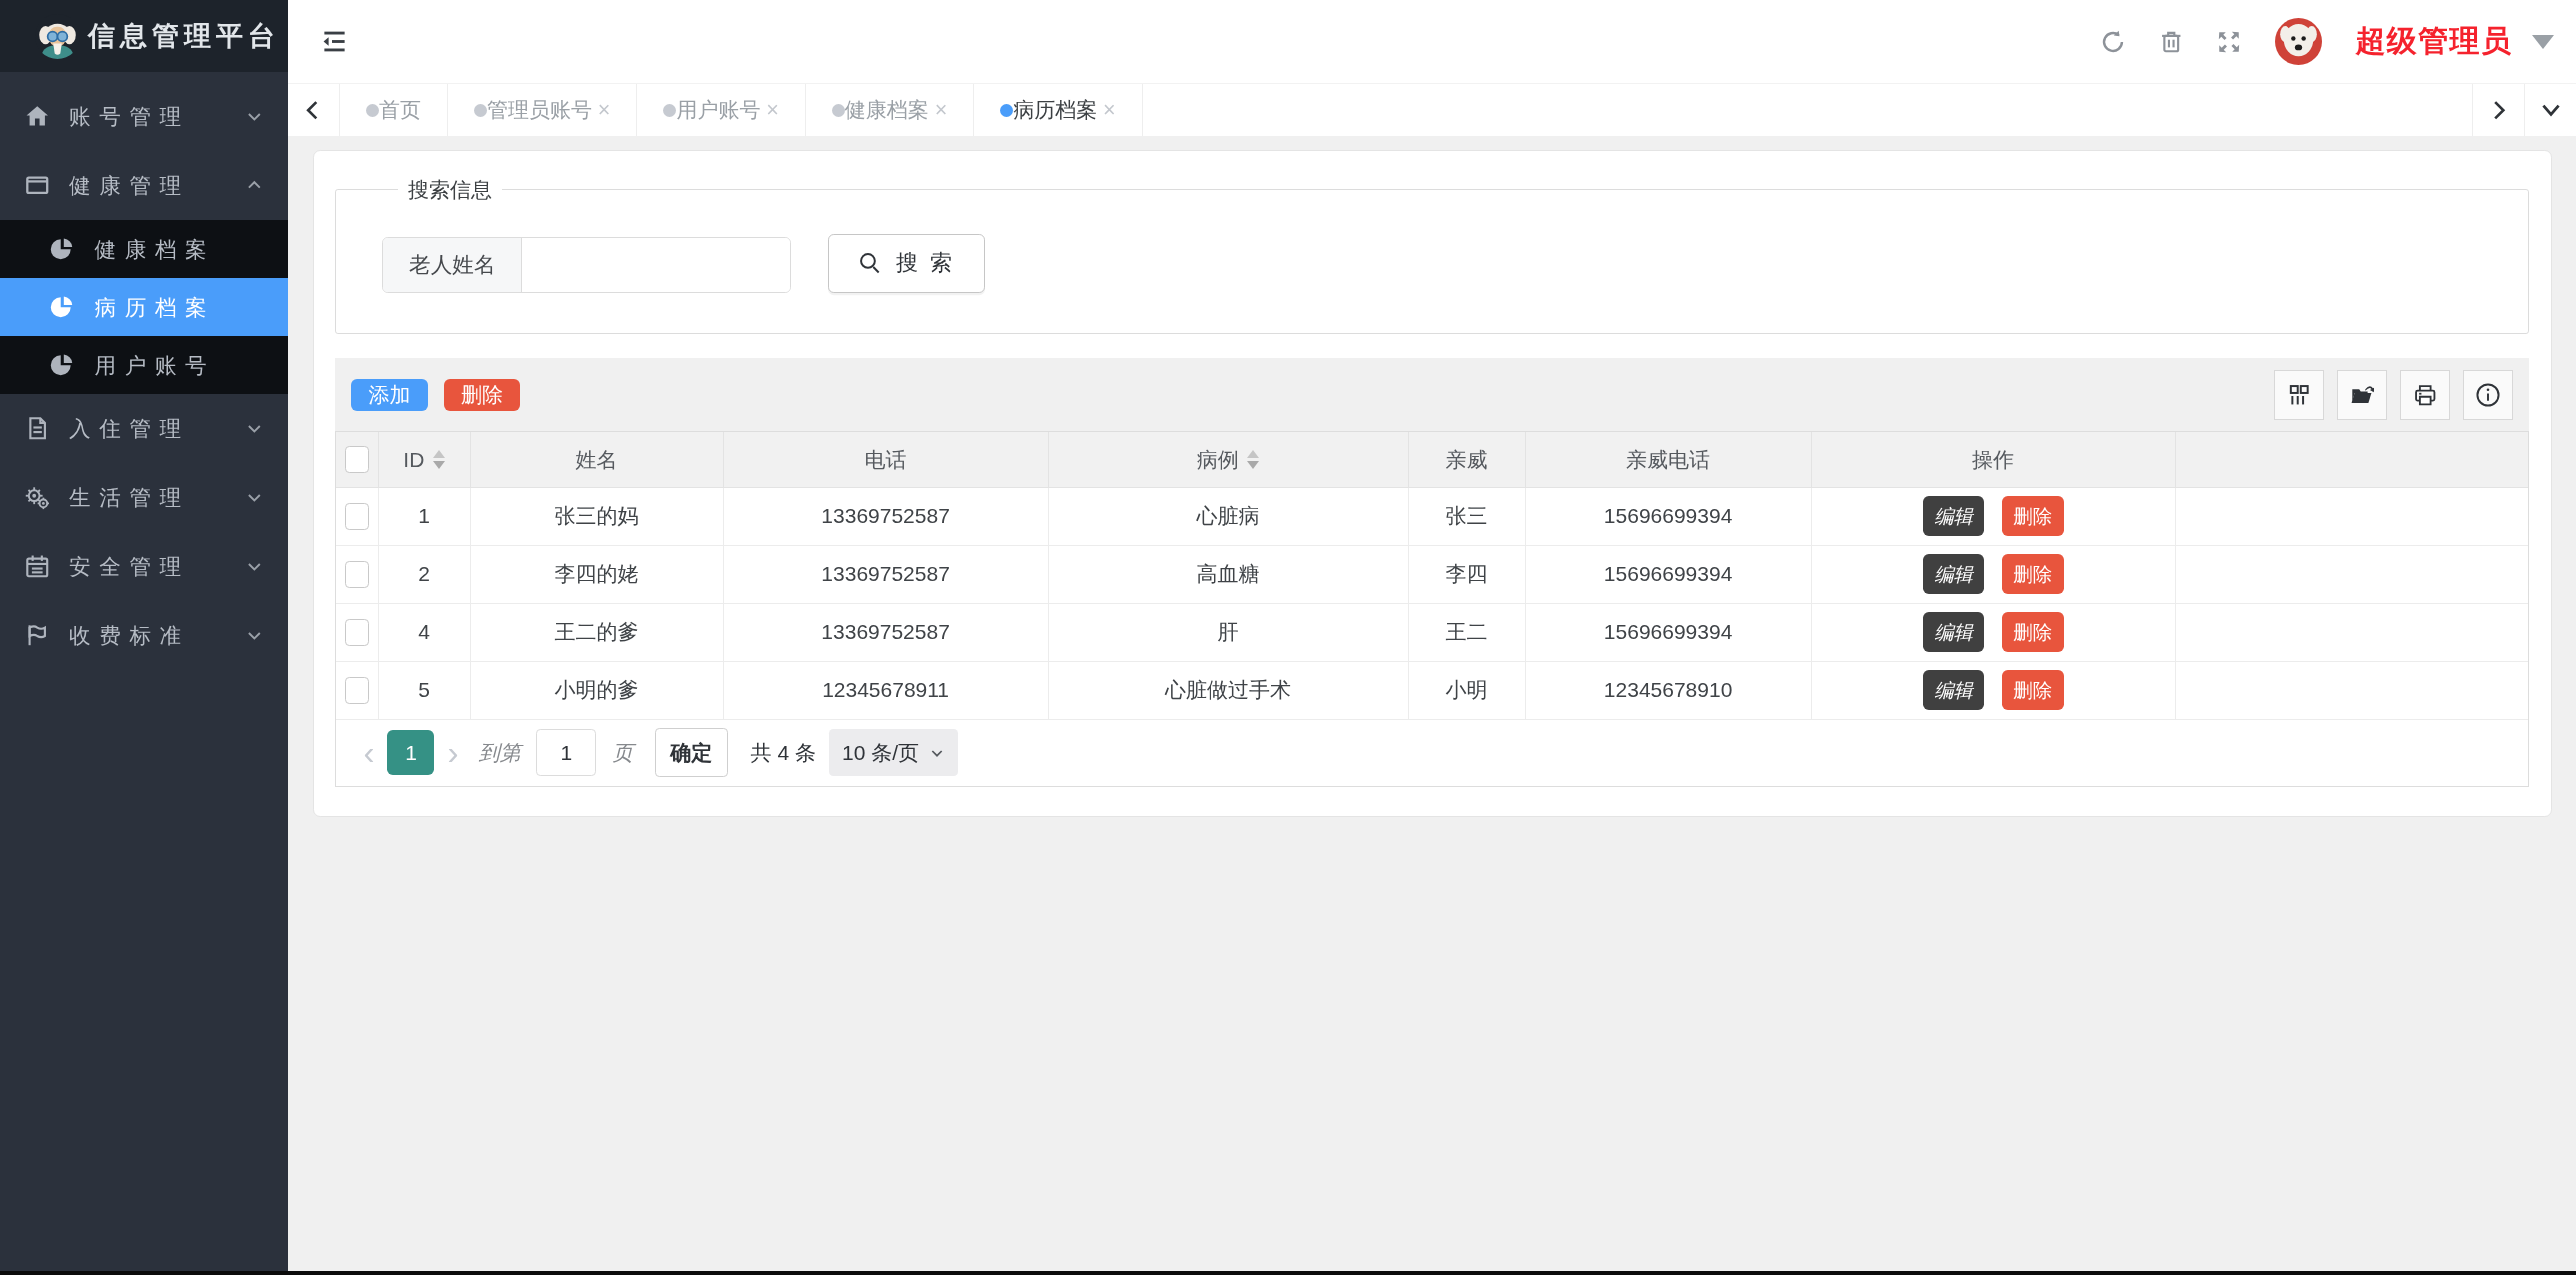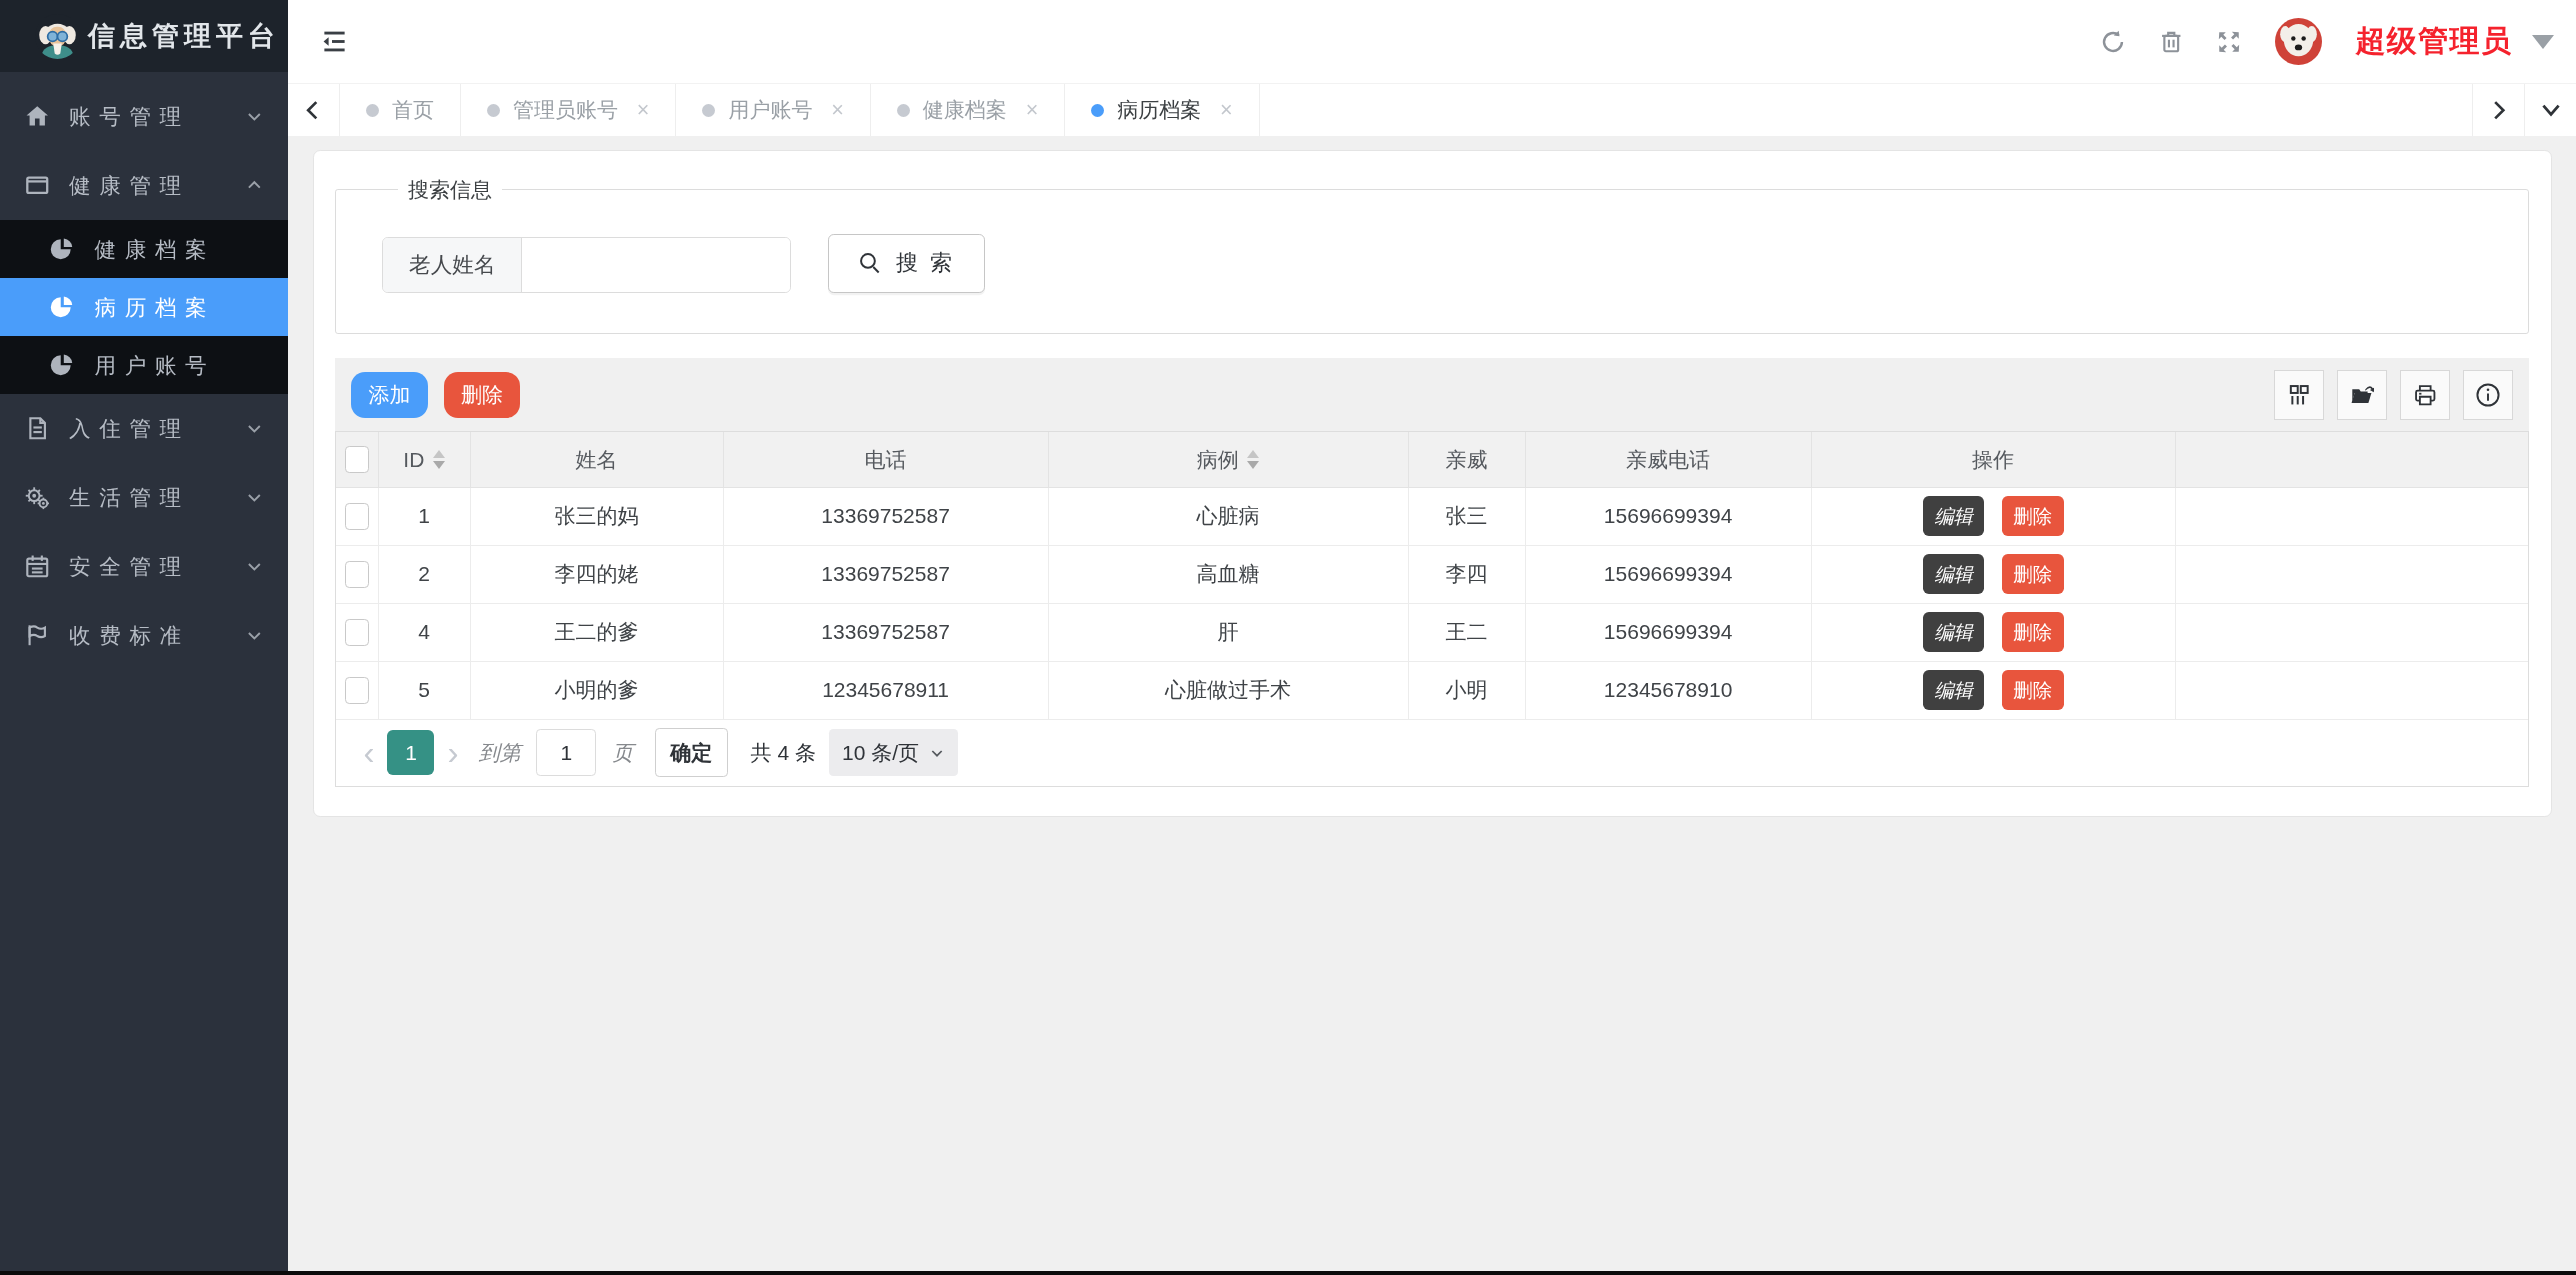--- a/index.html
+++ b/index.html
@@ -33,42 +33,42 @@
   .topbar-right { margin-left:auto; display:flex; align-items:center; gap:33px; }
   .top-icon { color:#8d9299; cursor:pointer; }
   .avatar { width:47px; height:47px; border-radius:50%; overflow:hidden; flex-shrink:0; }
   .username { color:#f5222d; font-size:30px; font-weight:600; letter-spacing:1.4px; }
   .user-caret { width:0; height:0; border-left:11.5px solid transparent; border-right:11.5px solid transparent; border-top:14.4px solid #9aa0a6; margin-left:-13px; }
 
   .tabbar { height:53px; background:#fff; border-top:1.4px solid #f2f2f2; display:flex; align-items:stretch; flex-shrink:0; }
   .tab-scroll { width:52px; display:flex; align-items:center; justify-content:center; color:#2f3338; cursor:pointer; }
   .tab-scroll.left { border-right:1.4px solid #eeeeee; }
   .tab-scroll.right { border-left:1.4px solid #eeeeee; }
-  .tab { display:flex; align-items:center; gap:13px; padding:0 26px; border-right:1.4px solid #eeeeee; font-size:21px; color:#9aa0a6; cursor:pointer; white-space:nowrap; }
+  .tab { display:flex; align-items:center; padding:0 26px; border-right:1.4px solid #eeeeee; font-size:21px; color:#9aa0a6; cursor:pointer; white-space:nowrap; }
   .tab .dot { width:13px; height:13px; border-radius:50%; background:#c6cad1; flex-shrink:0; }
   .tab.active { color:#3c4043; }
   .tab.active .dot { background:#4a9dfa; }
   .tab .tab-close { color:#c3c7cd; font-size:21.6px; margin-left:5.8px; cursor:pointer; }
   .tab-spacer { flex:1; }
 
   .content { flex:1; background:#f0f0f0; padding:14.4px 24.5px; overflow:hidden; }
   .card { background:#fff; border:1.4px solid #e4e4e4; border-radius:7.2px; padding:24.5px 21.6px 29px; }
 
   
   fieldset.search-box { border:1.4px solid #dcdcdc; border-radius:2.9px; padding:30px 29px 40px 46px; margin-bottom:24.5px; }
   fieldset.search-box legend { font-size:21px; color:#3c4043; padding:0 10px; margin-left:16px; }
   .search-row { display:flex; align-items:flex-end; }
   .input-group { display:inline-flex; align-items:stretch; height:56px; border:1.4px solid #dcdcdc; border-radius:5.8px; background:#fff; overflow:hidden; }
   .input-addon { background:#f6f7f8; display:flex; align-items:center; padding:0 26px; font-size:21.6px; color:#46494d; border-right:1.4px solid #dcdcdc; white-space:nowrap; }
   .search-input { border:none; outline:none; width:268px; font-size:21.6px; padding:0 16px; color:#333; }
   .search-btn { margin-left:37px; height:59px; padding:0 29px; background:#fff; border:1.4px solid #c6c6c6; border-radius:5.8px; font-size:22px; color:#2f3338; display:inline-flex; align-items:center; gap:13px; cursor:pointer; box-shadow:0 2.2px 0 rgba(0,0,0,0.05); letter-spacing:2.9px; }
 
   
   .grid-toolbar { background:#f0f0f0; padding:11.5px 16px; display:flex; align-items:center; }
-  .btn { border:none; border-radius:14px; color:#fff; font-size:21px; height:46px; padding:0 17.3px; cursor:pointer;font-family:Liberation Serif, serif; }
+  .btn { border:none; border-radius:6px; color:#fff; font-size:21px; height:32px; padding:0 17.3px; cursor:pointer;font-family:Liberation Serif, serif; }
   .btn-add { background:#4a9dfa; margin-right:16px; }
   .btn-del { background:#e8553d; }
   .toolbar-icons { margin-left:auto; display:flex; gap:13px; }
   .tool-btn { width:50px; height:50px; background:#fafafa; border:1.4px solid #d8d8d8; display:flex; align-items:center; justify-content:center; color:#2f3338; cursor:pointer; }
 
   
   .table-wrap { border:1.4px solid #dddddd; background:#fff; }
   table.grid { width:100%; border-collapse:collapse; table-layout:fixed; font-size:21px; color:#3f4347; }
   table.grid th { background:#f1f1f1; font-weight:normal; color:#55595e; height:55px; border:1.4px solid #e3e3e3; }
   table.grid td { height:58px; text-align:center; background:#fff; border:1.4px solid #ececec; }

